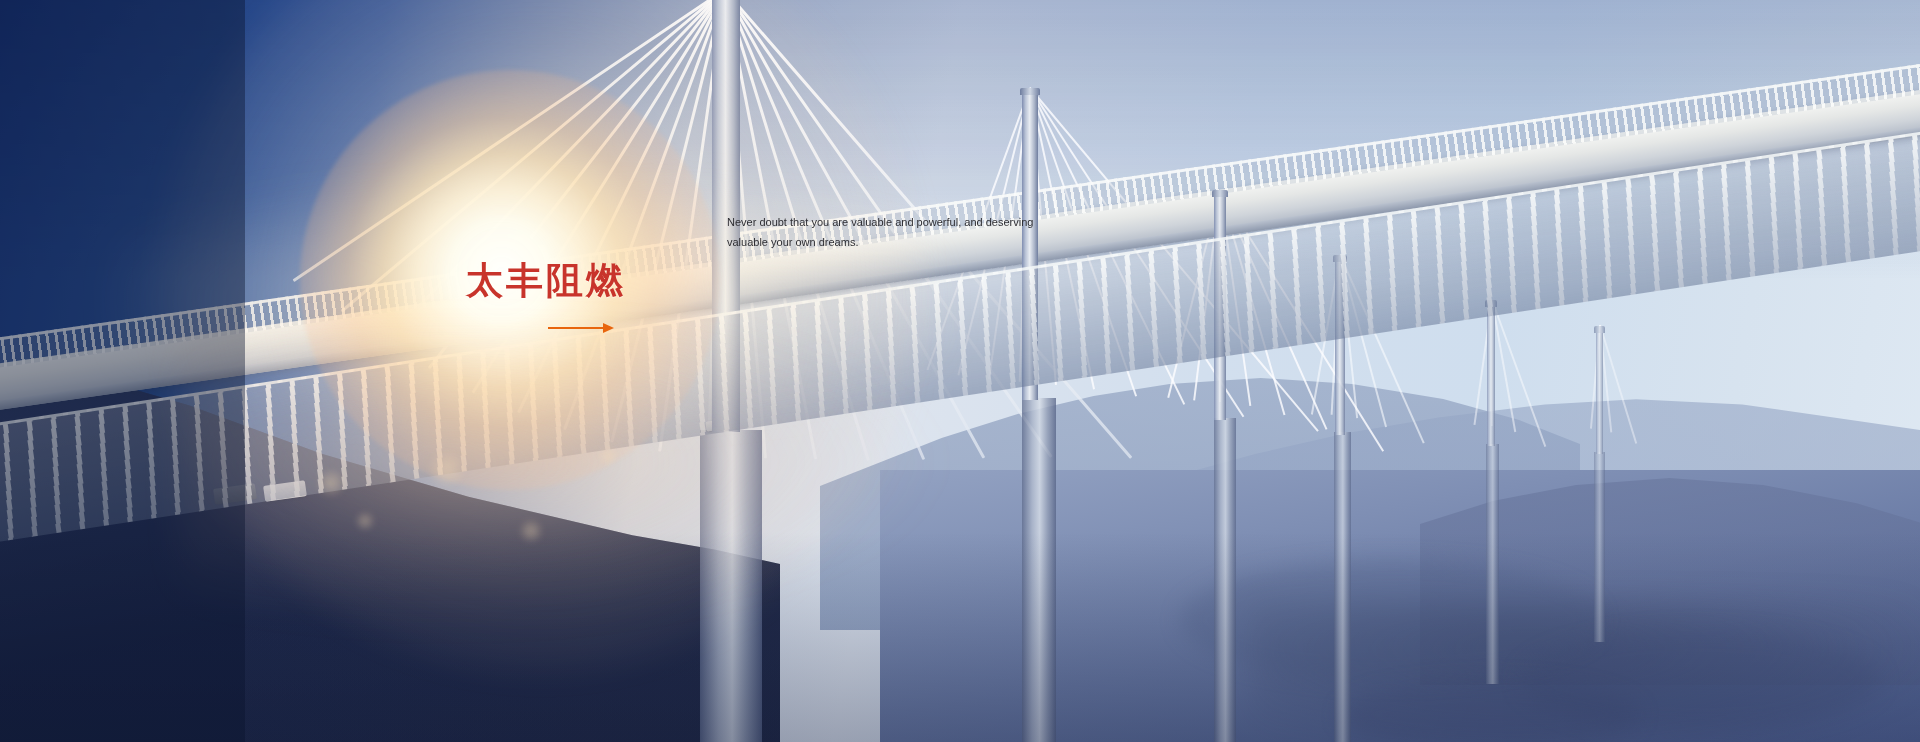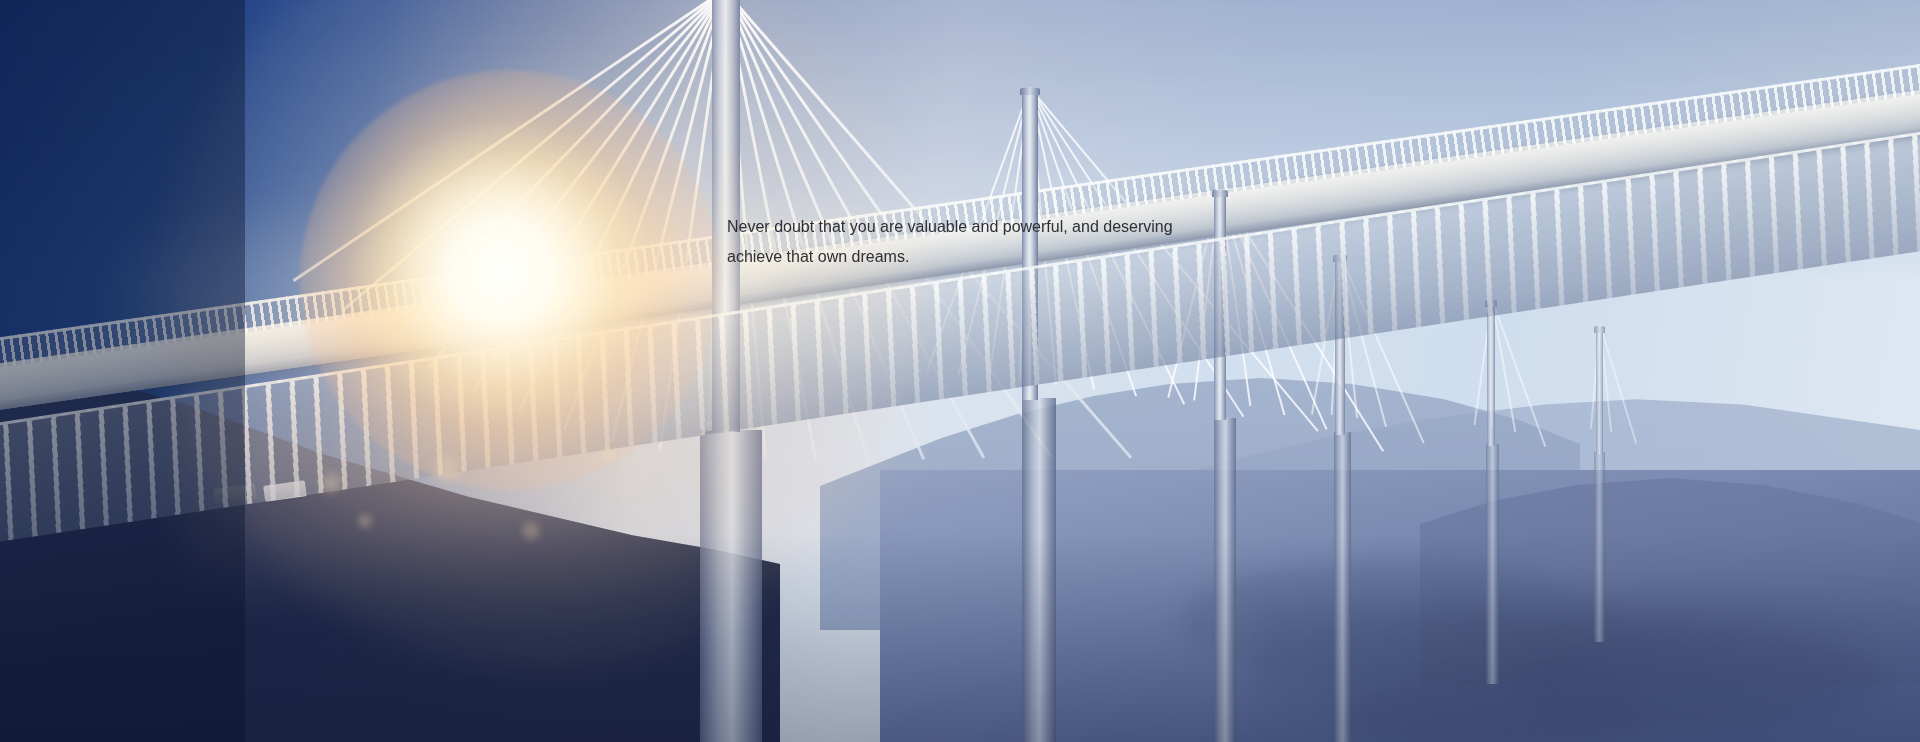--- a/index.html
+++ b/index.html
@@ -279,21 +279,21 @@
     font-size:37px;
     font-weight:bold;
     letter-spacing:2px;
     color:#17171a;
     line-height:1.1;
     white-space:nowrap;
   }
   .subcopy{
     margin-top:26px;
     font-family:"Liberation Sans", sans-serif;
-    font-size:16px;
+    font-size:11px;
     font-weight:400;
     color:#2e2e33;
     line-height:1.85;
     max-width:560px;
   }
   .subcopy div{ white-space:nowrap; }
   .subcopy .indent{ padding-left:7px; }
 </style>
 </head>
 <body>
@@ -418,22 +418,29 @@
   <div class="flare" style="left:430px;top:452px;width:34px;height:34px;"></div>
   <div class="flare" style="left:520px;top:520px;width:22px;height:22px;"></div>
   <div class="flare" style="left:600px;top:448px;width:16px;height:16px;"></div>
   <div class="warm-wash"></div>
   <div class="bottom-wash"></div>
 
   <div class="left-panel"></div>
 
   <div class="content">
 
+    <div class="logo-block">
+      <div class="logo-text">太丰阻燃</div>
+      <div class="logo-arrow">
+        <span class="shaft"></span>
+        <span class="head"></span>
+      </div>
+    </div>
 
     <div class="copy">
       <div class="subcopy">
         <div>Never doubt that you are valuable and powerful, and deserving</div>
-        <div>achieve that own dreams.</div>
+        <div>valuable your own dreams.</div>
       </div>
     </div>
 
   </div>
 </div>
 
 </body></html>

